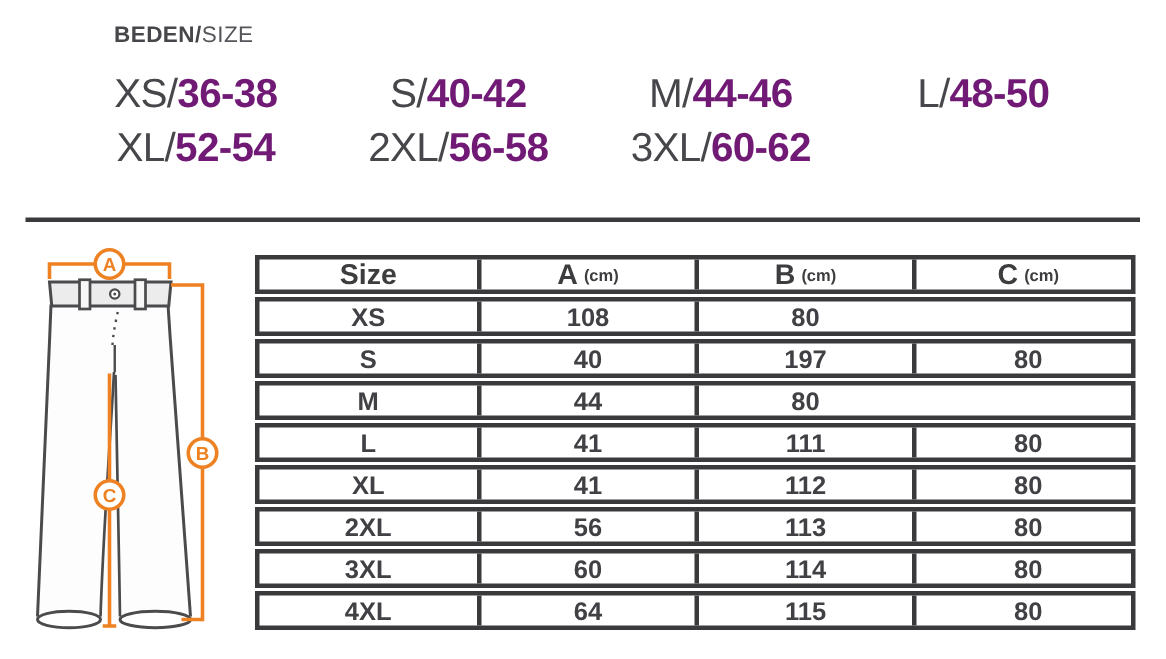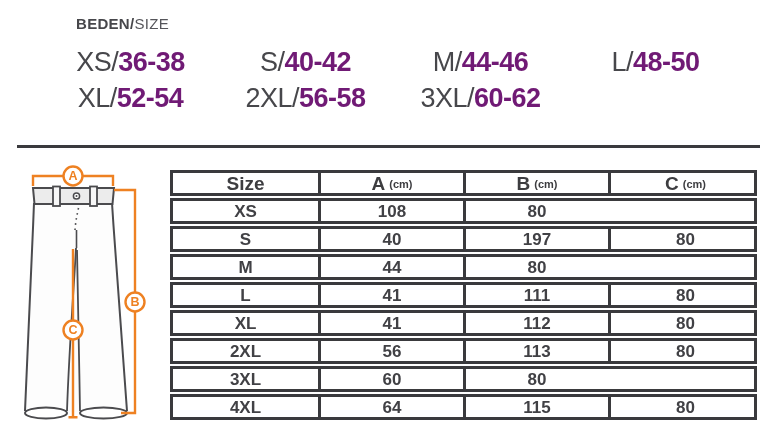--- a/index.html
+++ b/index.html
@@ -204,20 +204,21 @@
     </div>
     <div class="trow">
       <div class="tcell">2XL</div>
       <div class="tcell">56</div>
       <div class="tcell">113</div>
       <div class="tcell">80</div>
     </div>
     <div class="trow">
       <div class="tcell">3XL</div>
       <div class="tcell">60</div>
+      <div class="tcell">114</div>
       <div class="tcell">80</div>
     </div>
     <div class="trow">
       <div class="tcell">4XL</div>
       <div class="tcell">64</div>
       <div class="tcell">115</div>
       <div class="tcell">80</div>
     </div>
   </div>
 

